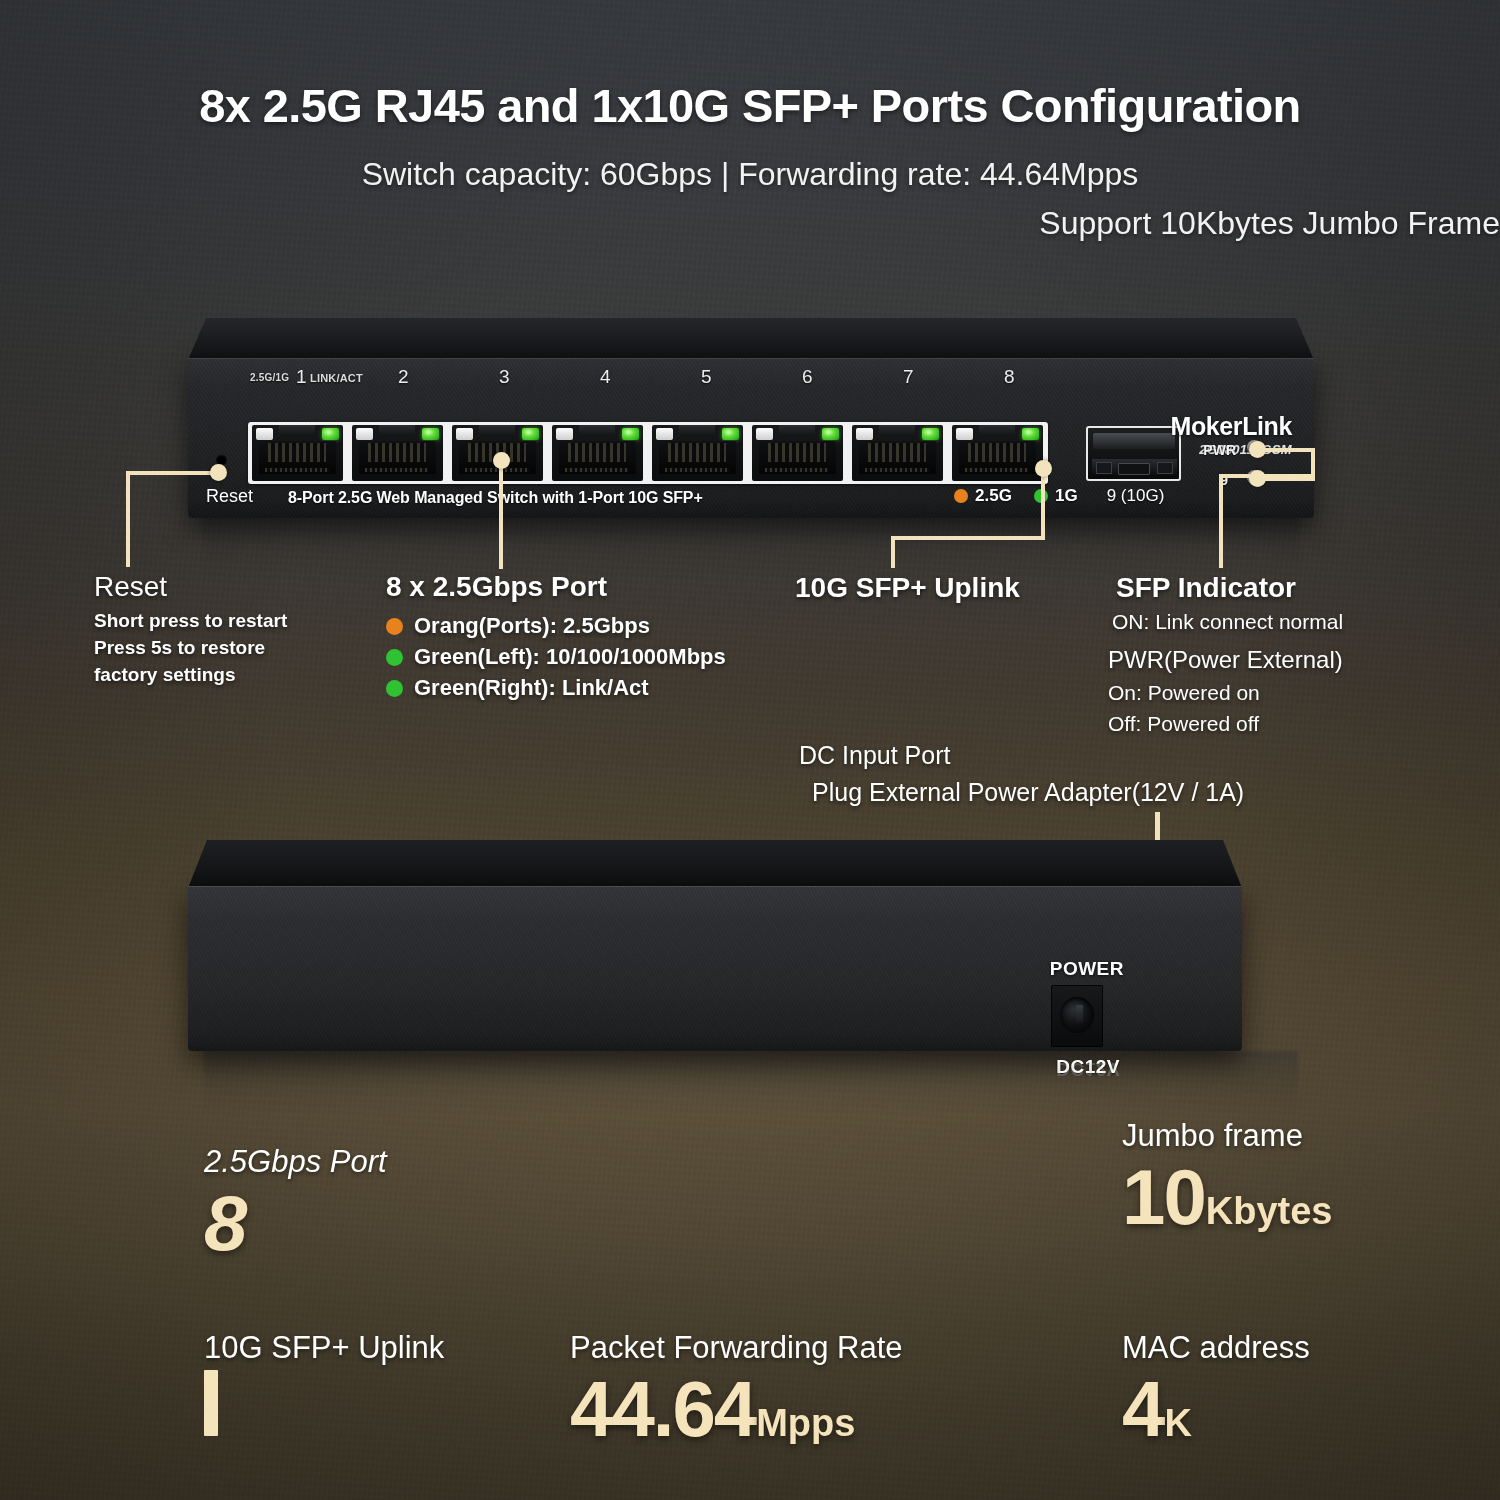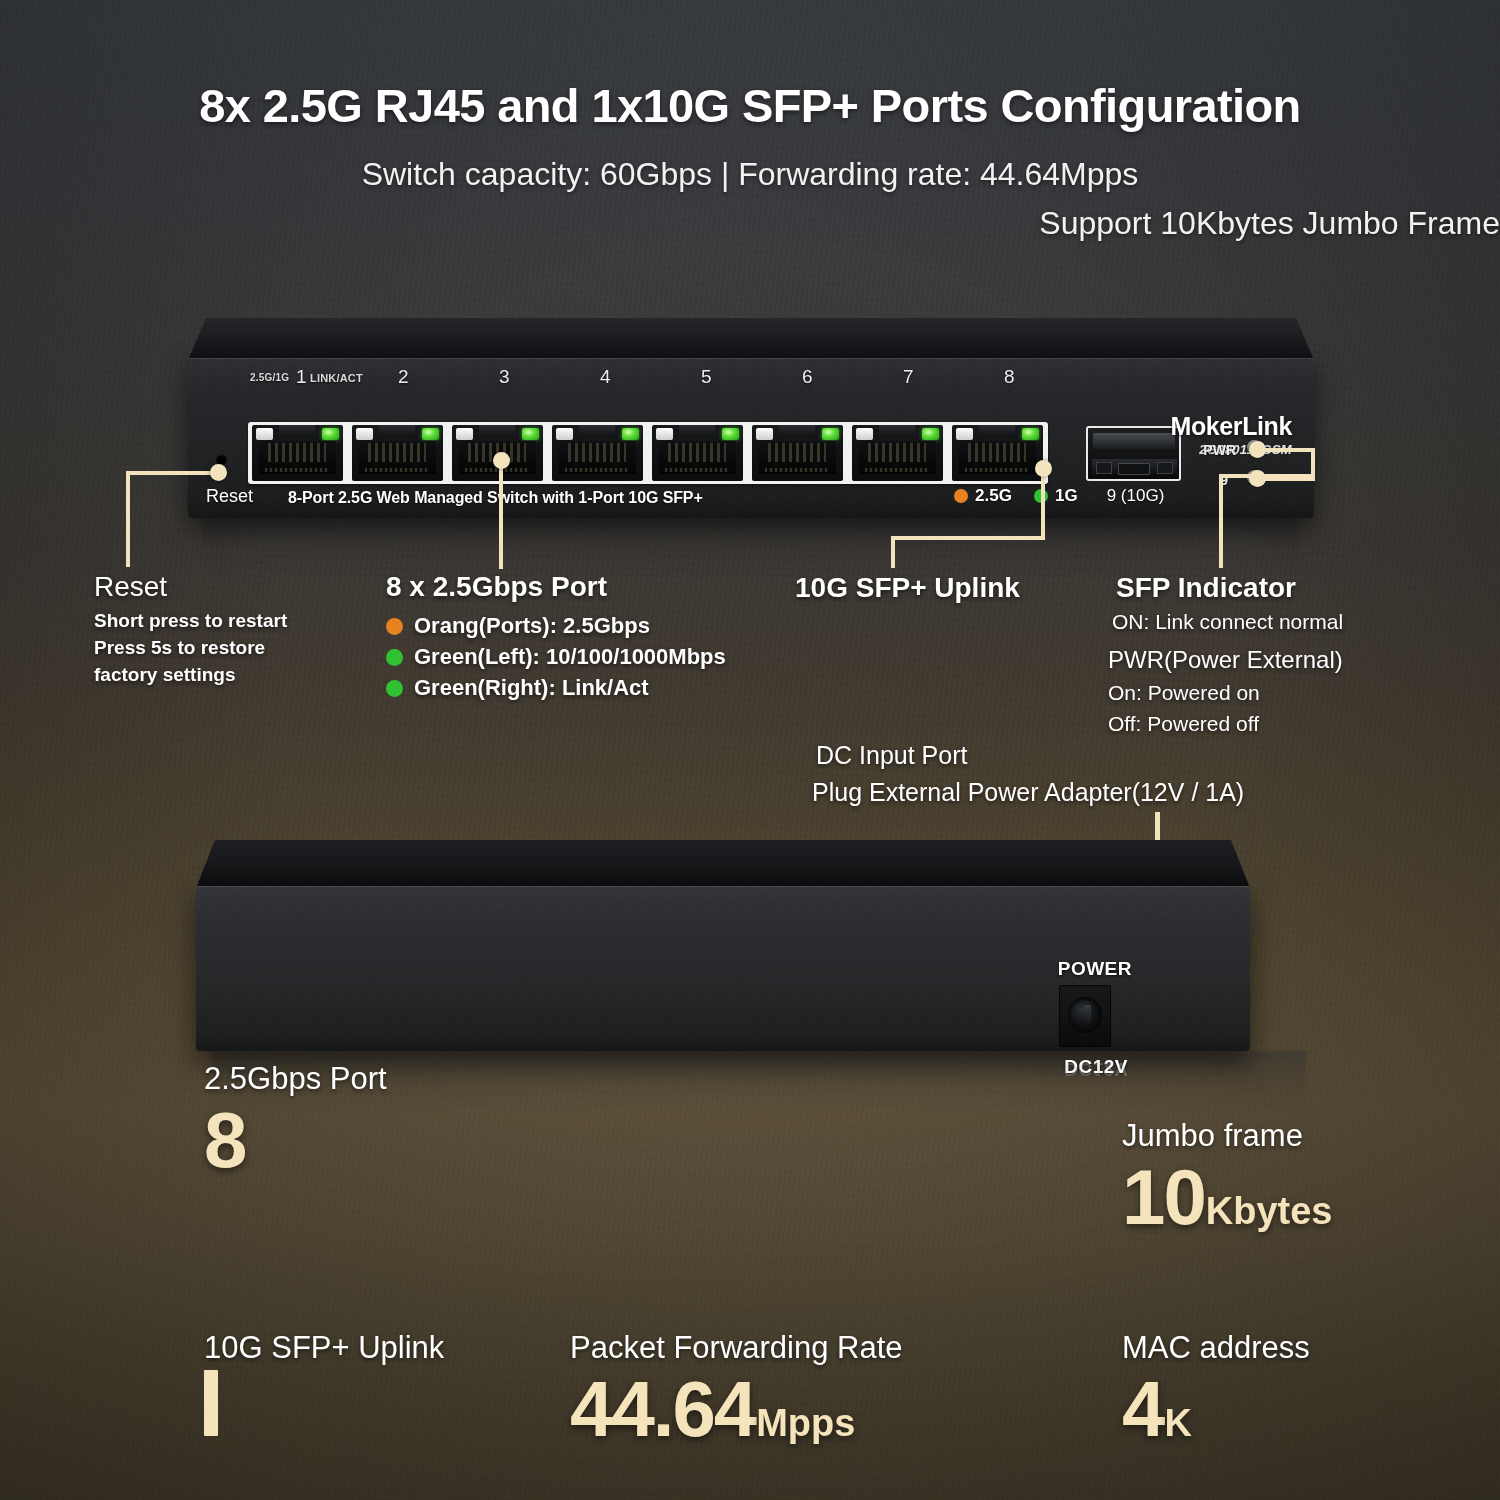--- a/index.html
+++ b/index.html
@@ -194,21 +194,21 @@
   }
   .legend { position:absolute; top:128px; display:flex; align-items:center; gap:7px; }
   .legend-dot { width:14px; height:14px; border-radius:50%; }
   .legend-txt { color:#fff; font-size:17px; font-weight:bold; text-shadow:0 1px 2px rgba(0,0,0,.8); }
   #sfp-portlab {
     position:absolute; left:895px; top:128px; width:105px; text-align:center;
     color:#fff; font-size:17px; text-shadow:0 1px 2px rgba(0,0,0,.8);
   }
 
   
-  #dev2 { position:absolute; left:196px; top:840px; width:1054px; height:250px; }
+  #dev2 { position:absolute; left:188px; top:840px; width:1054px; height:250px; }
   #dev2-top {
     position:absolute; left:0; top:0; width:100%; height:48px;
     background:linear-gradient(180deg,#1d1f22 0%,#141618 60%,#0c0d0f 100%);
     clip-path:polygon(1.8% 0, 98.2% 0, 100% 100%, 0% 100%);
     border-radius:5px 5px 0 0;
   }
   #dev2-face {
     position:absolute; left:0; top:46px; width:100%; height:165px;
     background:
       repeating-linear-gradient(63deg, rgba(255,255,255,.016) 0 1px, rgba(0,0,0,.05) 1px 3px),
@@ -462,38 +462,38 @@
   </div>
 
   <div class="ann-h ann-title b" style="left:795px; top:572px;">10G SFP+ Uplink</div>
 
   <div class="ann-h ann-title b" style="left:1116px; top:572px;">SFP Indicator</div>
   <div class="ann-h ann-line n" style="left:1112px; top:606px;">ON: Link connect normal</div>
   <div class="ann-h ann-line n" style="left:1108px; top:644px; font-size:24px;">PWR(Power External)</div>
   <div class="ann-h ann-line n" style="left:1108px; top:677px;">On: Powered on</div>
   <div class="ann-h ann-line n" style="left:1108px; top:708px;">Off: Powered off</div>
 
-  <div class="ann-h ann-line n" style="left:816px; top:740px; font-size:25px;">DC Input Port</div>
+  <div class="ann-h ann-line n" style="left:799px; top:740px; font-size:25px;">DC Input Port</div>
   <div class="ann-h ann-line n" style="left:812px; top:777px; font-size:25px;">Plug External Power Adapter(12V / 1A)</div>
   <div class="cl cl-v" style="left:1155px; top:812px; height:135px; width:5px;"></div>
   <div class="cl-dot" style="left:1150px; top:944px; width:14px; height:14px;"></div>
 
   <div id="dev2">
     <div id="dev2-top"></div>
     <div id="dev2-refl"></div>
     <div id="dev2-face">
       <div id="pwr-lab">POWER</div>
       <div id="dc-jack"></div>
       <div id="dc-pin"></div>
       <div id="dc-lab">DC12V</div>
     </div>
     <div id="dc-lab-refl">DC12V</div>
   </div>
 
-  <div class="spec" style="left:204px; top:1061px;">
+  <div class="spec" style="left:204px; top:1144px;font-style:italic;">
     <div class="spec-lab">2.5Gbps Port</div>
     <div class="spec-val">
       <span class="big">8</span>
     </div>
   </div>
 
 
   <div class="spec" style="left:1122px; top:1118px;">
     <div class="spec-lab">Jumbo frame</div>
     <div class="spec-val">

